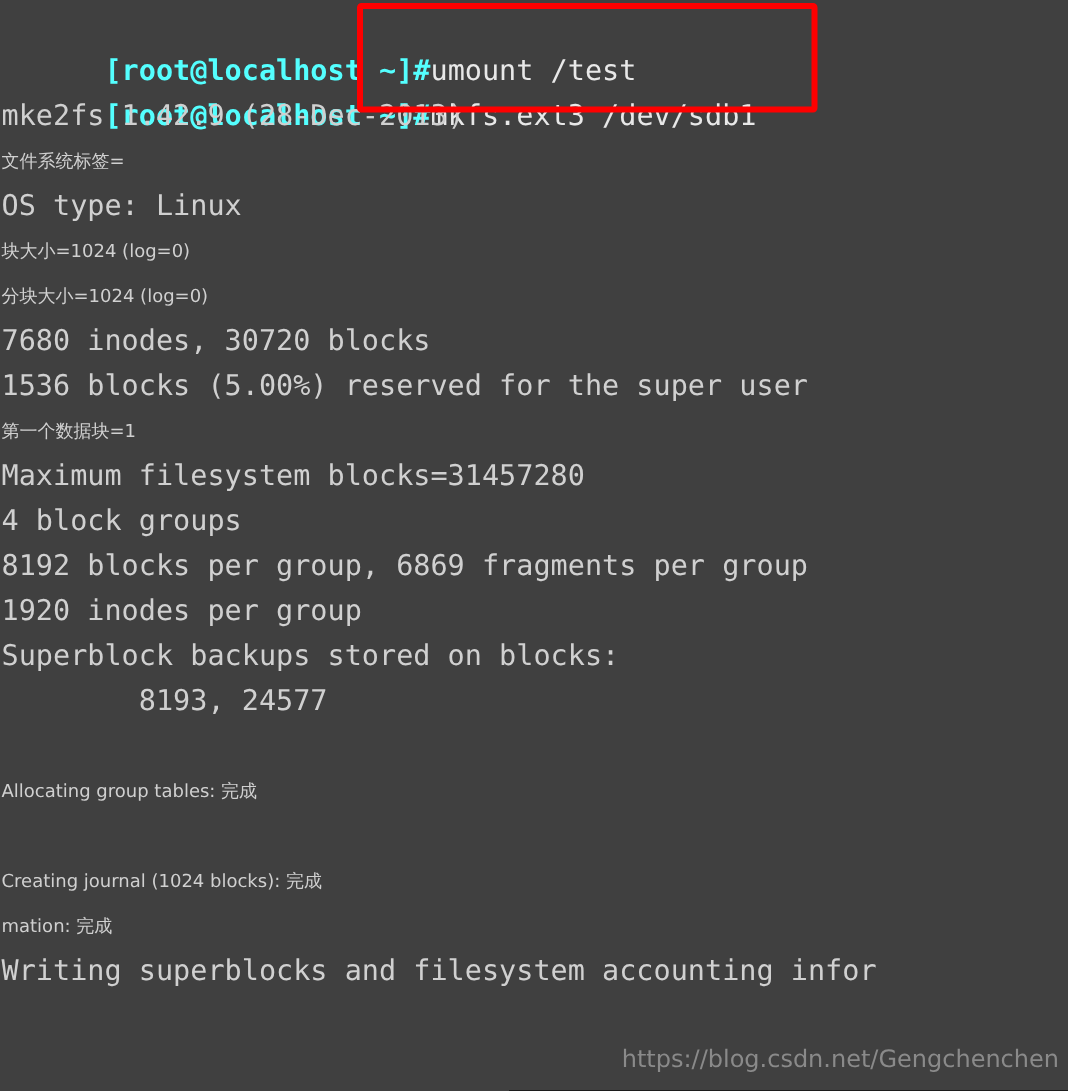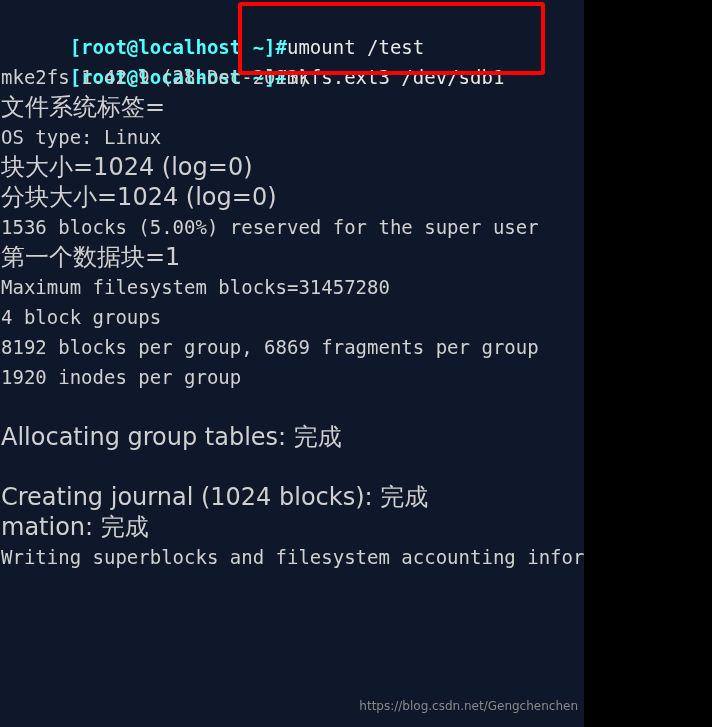--- a/index.html
+++ b/index.html
@@ -3,23 +3,23 @@
 <meta charset="utf-8">
 <title>Terminal — mkfs.ext3</title>
 <style>
   html, body {
     margin: 0;
     padding: 0;
     background: #000000;
   }
   #terminal {
     position: relative;
-    width: 584px;
+    width: 712px;
     height: 727px;
-    background: #0f172a;
+    background: #404040;
     overflow: hidden;
     font-family: "DejaVu Sans Mono", "Liberation Mono", monospace;
     font-size: 19px;
     line-height: 30px;
     color: #d8d8d8;
     -webkit-font-smoothing: antialiased;
   }
   #screen {
     position: absolute;
     left: 0px;
@@ -39,40 +39,40 @@
     font-weight: bold;
   }
   .c-cmd {
     color: #e8e8e8;
   }
   .c-out {
     color: #d0d0d0;
   }
   .c-han {
     font-family: "DejaVu Sans", "Liberation Sans", sans-serif;
-    font-size: 24px;
+    font-size: 12px;
   }
   
   #annotation-rect {
     position: absolute;
     left: 238px;
     top: 2px;
     width: 307px;
     height: 73px;
     border: 4px solid #fe0000;
     border-radius: 3px;
     box-sizing: border-box;
     pointer-events: none;
   }
   #watermark {
     position: absolute;
     right: 6px;
     bottom: 6px;
     font-family: "DejaVu Sans", "Liberation Sans", sans-serif;
-    font-size: 12px;
+    font-size: 16px;
     color: #8a8a8a;
     letter-spacing: 0px;
     white-space: pre;
   }
 </style>
 </head>
 <body>
 
 <div id="terminal">
 
@@ -84,26 +84,29 @@
 
     <div class="line">
       <span class="seg c-prompt">[root@localhost ~]#</span><span class="seg c-cmd">mkfs.ext3 /dev/sdb1</span>
     </div>
 
     <div class="line c-out">mke2fs 1.42.9 (28-Dec-2013)</div>
     <div class="line c-out c-han">文件系统标签=</div>
     <div class="line c-out">OS type: Linux</div>
     <div class="line c-out c-han">块大小=1024 (log=0)</div>
     <div class="line c-out c-han">分块大小=1024 (log=0)</div>
+    <div class="line c-out">7680 inodes, 30720 blocks</div>
     <div class="line c-out">1536 blocks (5.00%) reserved for the super user</div>
     <div class="line c-out c-han">第一个数据块=1</div>
     <div class="line c-out">Maximum filesystem blocks=31457280</div>
     <div class="line c-out">4 block groups</div>
     <div class="line c-out">8192 blocks per group, 6869 fragments per group</div>
     <div class="line c-out">1920 inodes per group</div>
+    <div class="line c-out">Superblock backups stored on blocks: </div>
+    <div class="line c-out">        8193, 24577</div>
     <div class="line c-out"></div>
     <div class="line c-out c-han">Allocating group tables: 完成</div>
     <div class="line c-out"></div>
     <div class="line c-out c-han">Creating journal (1024 blocks): 完成</div>
     <div class="line c-out c-han">mation: 完成</div>
     <div class="line c-out">Writing superblocks and filesystem accounting infor</div>
 
   </div>
 
   <div id="annotation-rect"></div>

